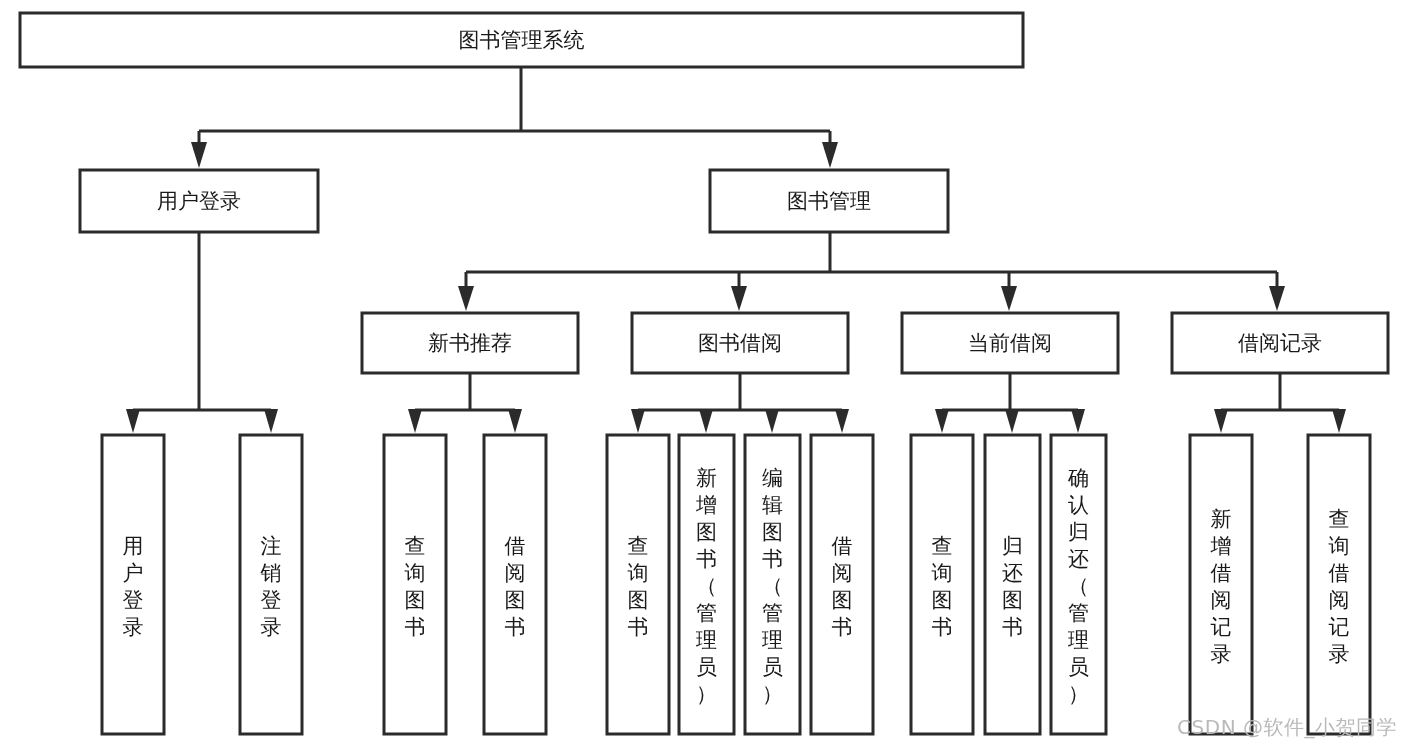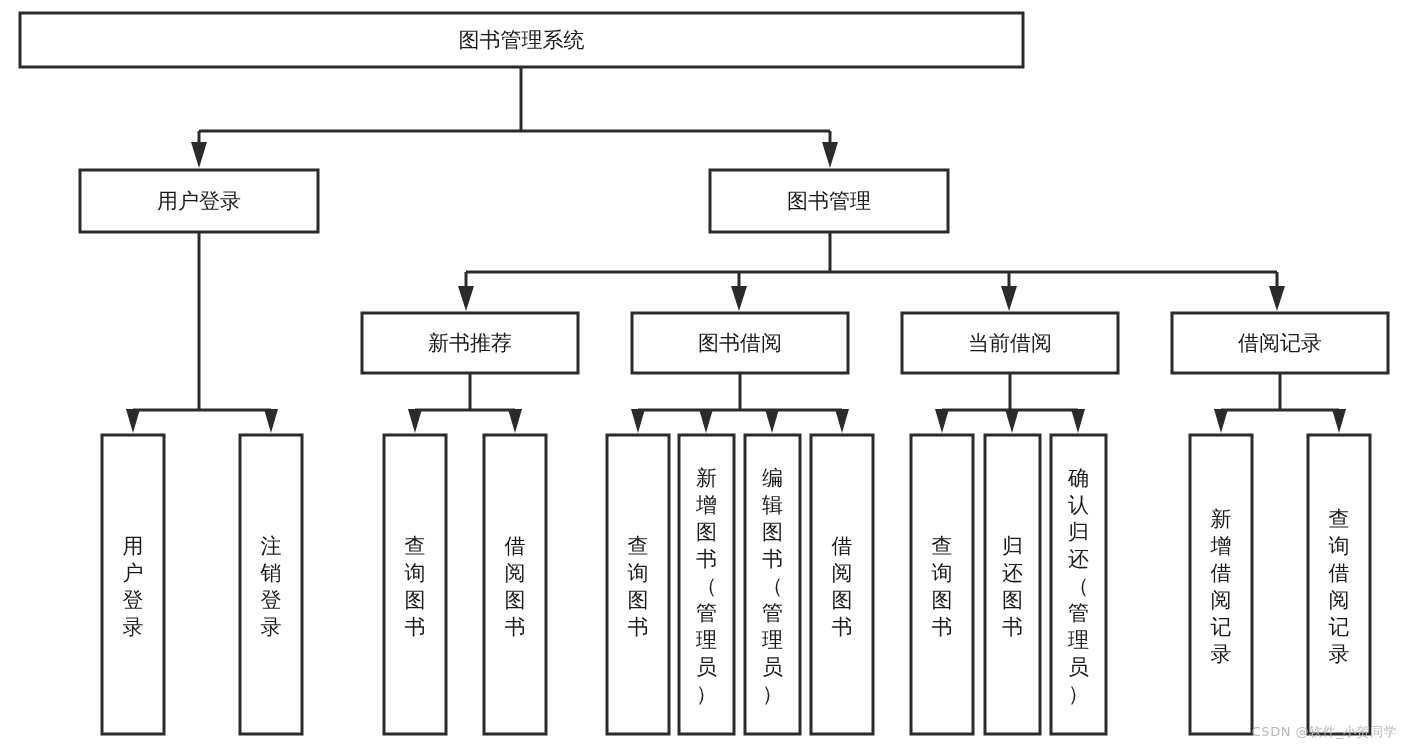--- a/index.html
+++ b/index.html
@@ -44,21 +44,21 @@
   }
   .arrow-head {
     fill: #2b2b2b;
     stroke: none;
   }
   .watermark-text {
     position: absolute;
     right: 8px;
     bottom: 6px;
     font-family: "DejaVu Sans", "Liberation Sans", sans-serif;
-    font-size: 13px;
+    font-size: 20px;
     color: #b9b9b9;
     white-space: nowrap;
     letter-spacing: 0.5px;
     pointer-events: none;
   }
 </style>
 </head>
 <body>
 
 <svg id="diagram" viewBox="0 0 1405 747">

